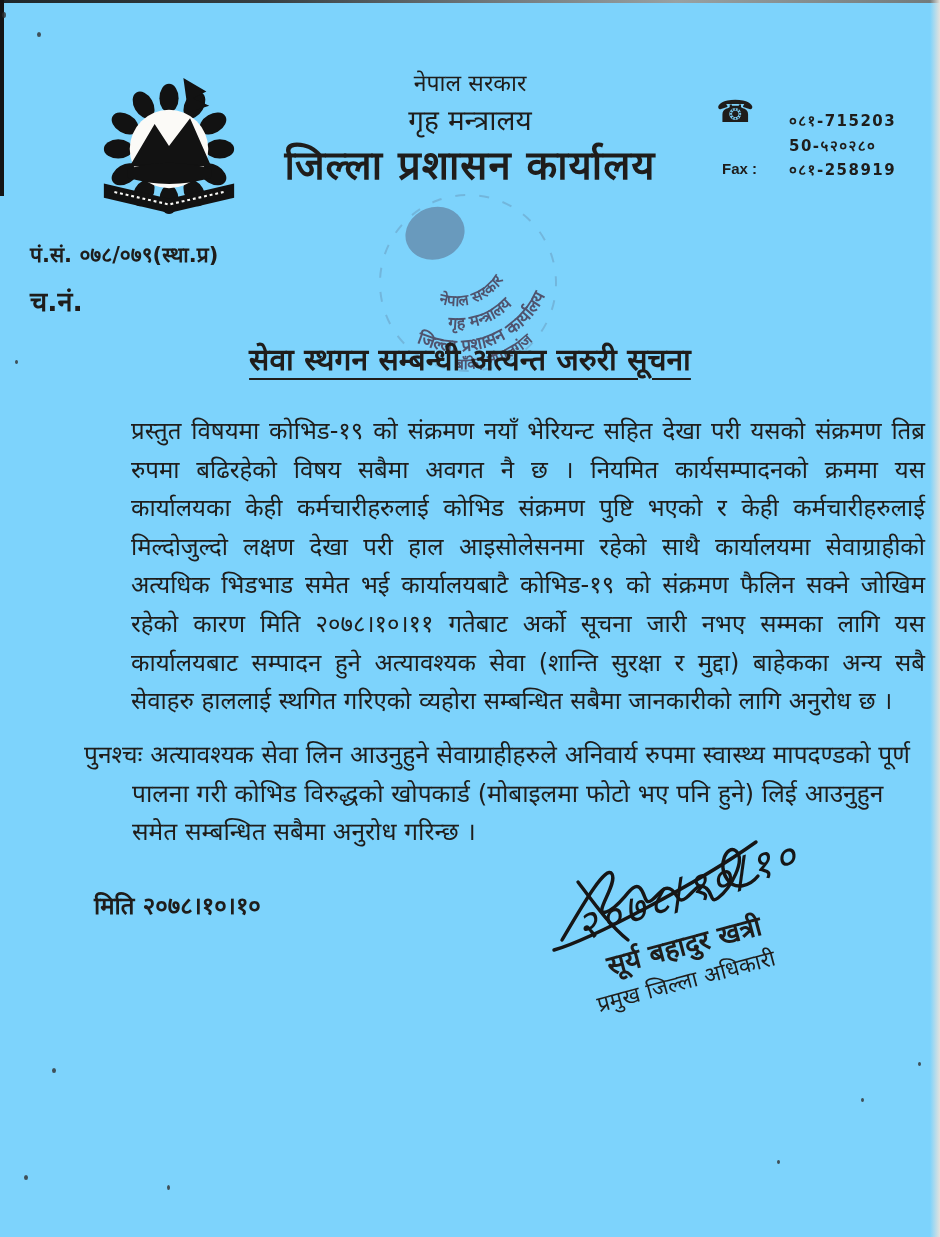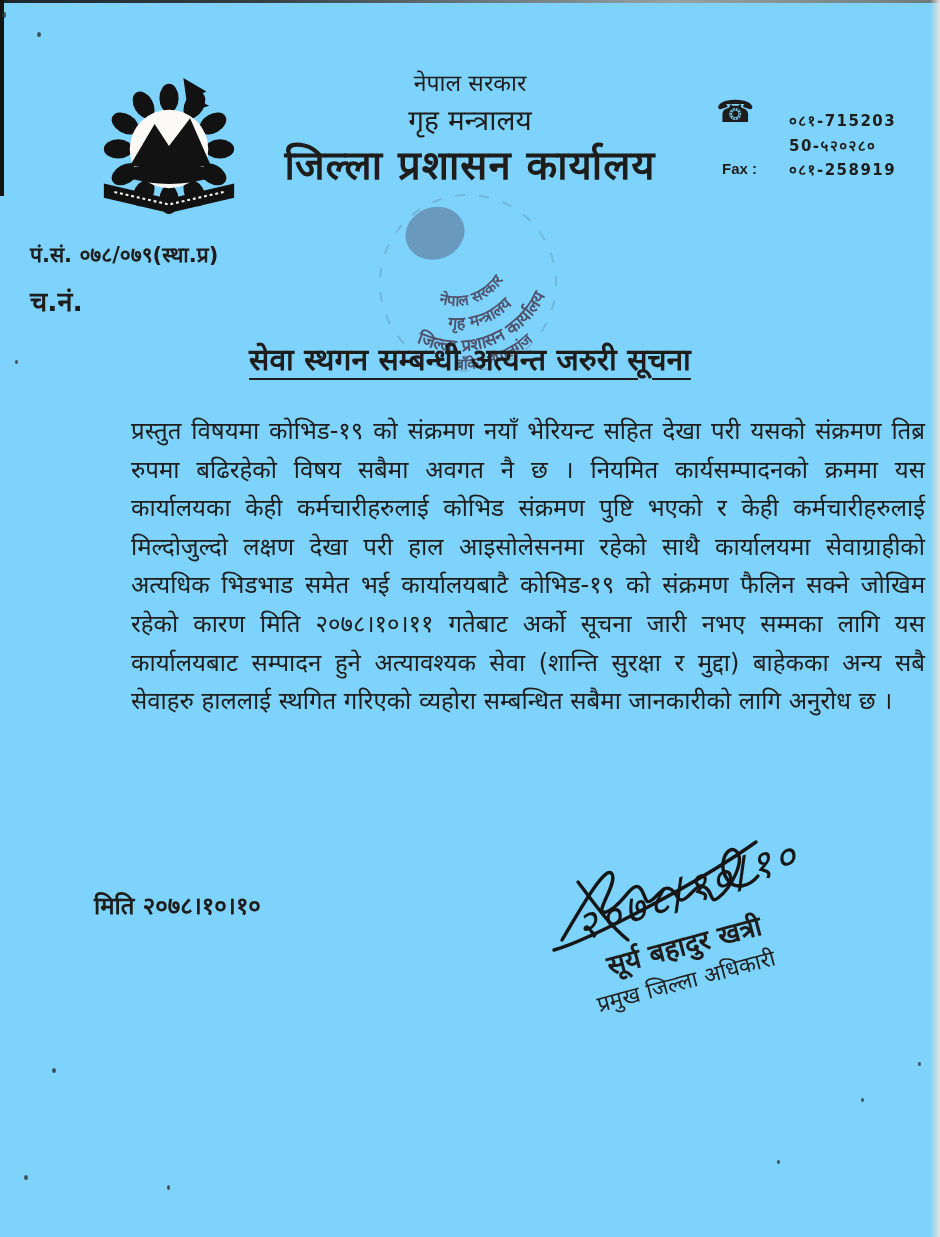--- a/index.html
+++ b/index.html
@@ -151,20 +151,21 @@
       <text font-size="15" font-weight="700" text-anchor="middle" fill="#46384f"><textPath href="#sa4" startOffset="50%">बाँके, नेपालगंज</textPath></text>
     </g>
   </svg>
 
   <div class="subject">
     <span>सेवा स्थगन सम्बन्धी अत्यन्त जरुरी सूचना</span>
   </div>
 
   <div class="body-par">प्रस्तुत विषयमा कोभिड-१९ को संक्रमण नयाँ भेरियन्ट सहित देखा परी यसको संक्रमण तिब्र रुपमा बढिरहेको विषय सबैमा अवगत नै छ । नियमित कार्यसम्पादनको क्रममा यस कार्यालयका केही कर्मचारीहरुलाई कोभिड संक्रमण पुष्टि भएको र केही कर्मचारीहरुलाई मिल्दोजुल्दो लक्षण देखा परी हाल आइसोलेसनमा रहेको साथै कार्यालयमा सेवाग्राहीको अत्यधिक भिडभाड समेत भई कार्यालयबाटै कोभिड-१९ को संक्रमण फैलिन सक्ने जोखिम रहेको कारण मिति २०७८।१०।११ गतेबाट अर्को सूचना जारी नभए सम्मका लागि यस कार्यालयबाट सम्पादन हुने अत्यावश्यक सेवा (शान्ति सुरक्षा र मुद्दा) बाहेकका अन्य सबै सेवाहरु हाललाई स्थगित गरिएको व्यहोरा सम्बन्धित सबैमा जानकारीको लागि अनुरोध छ ।</div>
 
+  <div class="postscript"><span>पुनश्चः</span><span> अत्यावश्यक सेवा लिन आउनुहुने सेवाग्राहीहरुले अनिवार्य रुपमा स्वास्थ्य मापदण्डको पूर्ण पालना गरी कोभिड विरुद्धको खोपकार्ड (मोबाइलमा फोटो भए पनि हुने) लिई आउनुहुन समेत सम्बन्धित सबैमा अनुरोध गरिन्छ ।</span></div>
 
   <div class="footer-date">मिति २०७८।१०।१०</div>
 
   <svg class="sig-svg" viewBox="0 0 224 152">
     <g stroke="#161616" stroke-width="3.4" fill="none" stroke-linecap="round">
       <path d="M14 120 C 34 86, 58 44, 64 54 C 70 64, 44 96, 58 92 C 74 87, 84 60, 92 68 C 98 74, 96 86, 104 80 C 112 74, 116 64, 124 70 C 130 75, 130 84, 138 78 C 146 72, 150 62, 158 68 C 165 73, 162 84, 170 78 C 183 68, 198 40, 188 31 C 179 24, 169 45, 179 59 C 187 71, 202 66, 210 56"></path>
       <path d="M6 130 C 42 120, 152 62, 208 22"></path>
       <path d="M30 62 C 45 82, 62 106, 80 120"></path>
     </g>
   </svg>

